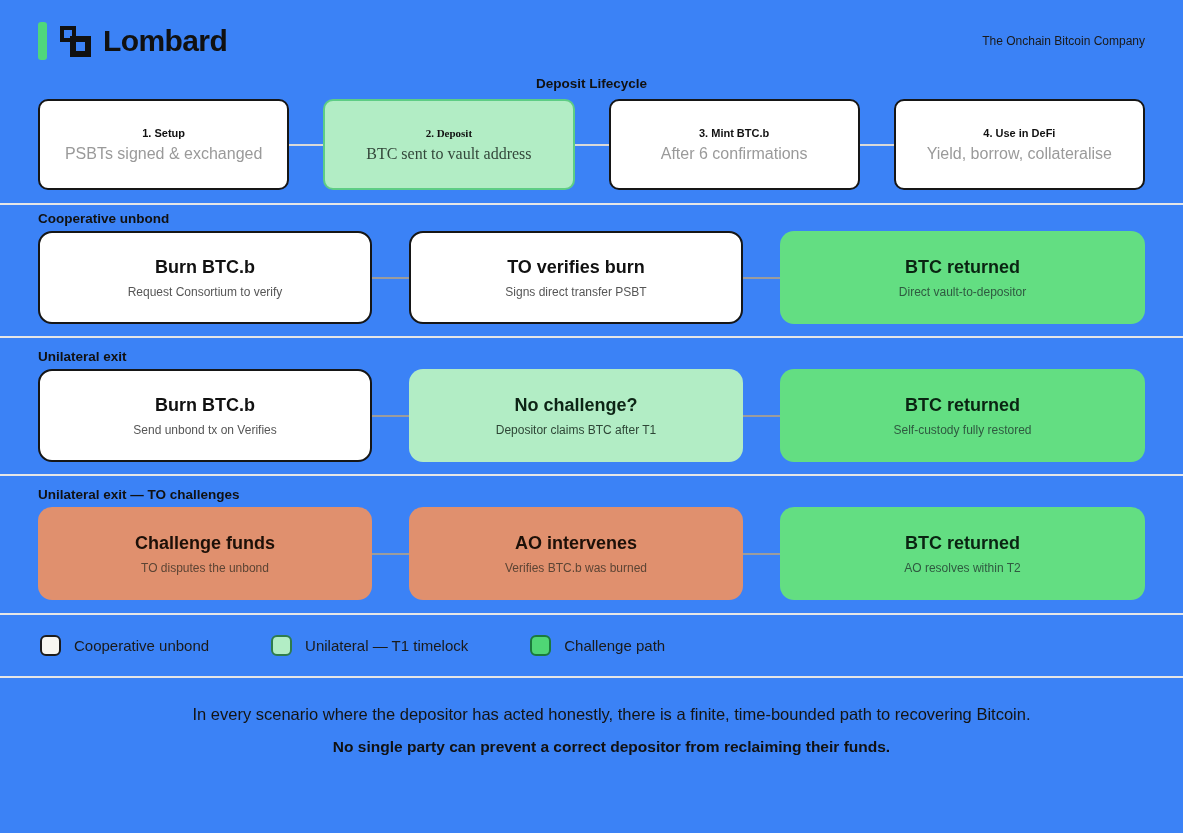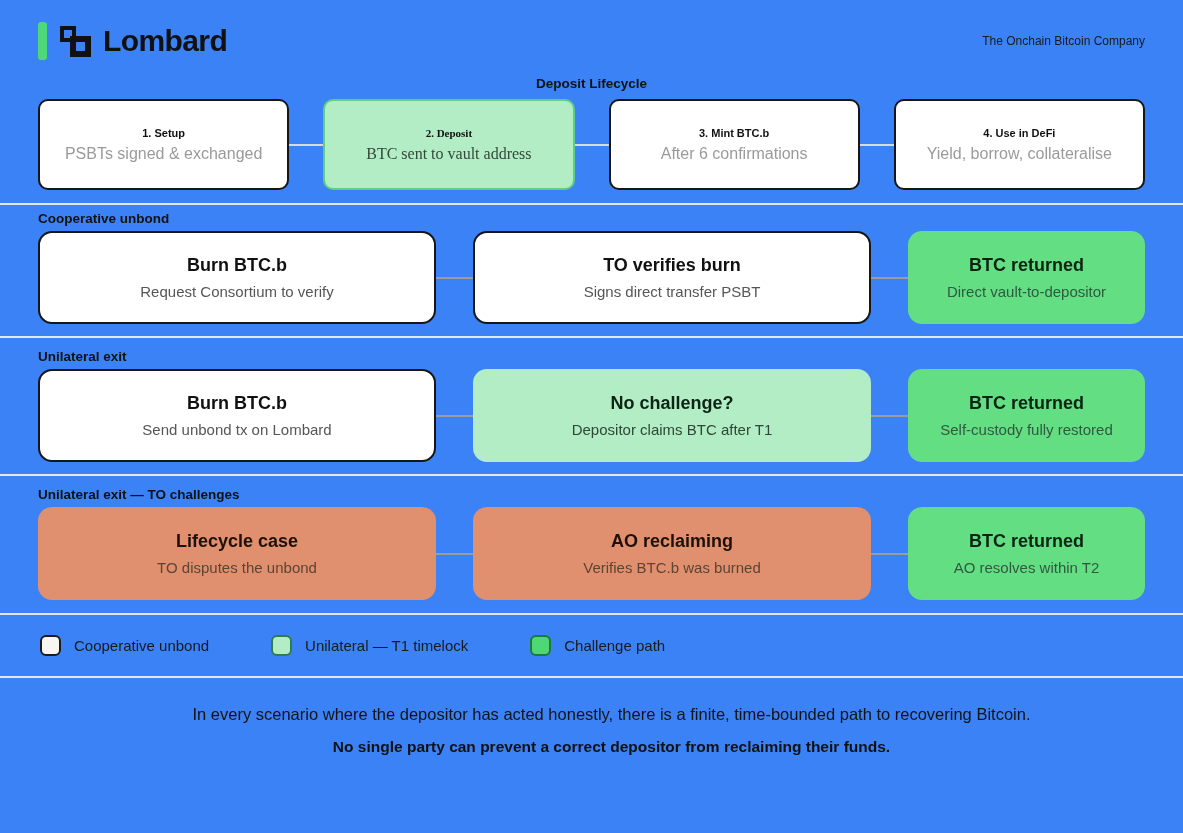--- a/index.html
+++ b/index.html
@@ -76,22 +76,22 @@
   .d4 { margin-top: 13px; }
 
   
   .wp-row { display: flex; align-items: center; margin: 0 38px; }
   .wp-box {
     height: 93px; border-radius: 14px;
     display: flex; flex-direction: column; justify-content: center; align-items: center;
     gap: 7px;
   }
   .wp-box .box-title { font-size: 18px; font-weight: 700; color: #111; }
-  .wp-box .box-sub { font-size: 15px; }
-  .w1, .w2 { width: 398px; flex: none; }
+  .wp-box .box-sub { font-size: 12px; }
+  .w1, .w2 { width: 334px; flex: none; }
   .w3 { flex: 1; }
   .wp-box.white { background: #ffffff; border: 2px solid #161616; }
   .wp-box.white .box-sub { color: #565656; }
   .wp-box.green { background: var(--solid_green, #63de82); }
   .wp-box.green .box-title { color: #0a2412; }
   .wp-box.green .box-sub { color: #2f5a40; }
   .wp-box.tint2 { background: var(--tint_green, #a9ecc1); }
   .wp-box.tint2 .box-title { color: #0d2415; }
   .wp-box.tint2 .box-sub { color: #2e4636; }
   .wp-box.salmon { background: var(--salmon, #e0906e); }
@@ -177,45 +177,45 @@
       <div class="box-sub">Direct vault-to-depositor</div>
     </div>
   </div>
 
   <div class="divider d2"></div>
 
   <div class="row-label">Unilateral exit</div>
   <div class="wp-row">
     <div class="wp-box white w1">
       <div class="box-title">Burn BTC.b</div>
-      <div class="box-sub">Send unbond tx on Lombard</div>
+      <div class="box-sub">Send unbond tx on Verifies</div>
     </div>
     <div class="connector dark"></div>
     <div class="wp-box tint2 w2">
       <div class="box-title">No challenge?</div>
       <div class="box-sub">Depositor claims BTC after T1</div>
     </div>
     <div class="connector dark"></div>
     <div class="wp-box green w3">
       <div class="box-title">BTC returned</div>
       <div class="box-sub">Self-custody fully restored</div>
     </div>
   </div>
 
   <div class="divider d3"></div>
 
   <div class="row-label">Unilateral exit — TO challenges</div>
   <div class="wp-row">
     <div class="wp-box salmon w1">
-      <div class="box-title">Lifecycle case</div>
+      <div class="box-title">Challenge funds</div>
       <div class="box-sub">TO disputes the unbond</div>
     </div>
     <div class="connector dark"></div>
     <div class="wp-box salmon w2">
-      <div class="box-title">AO reclaiming</div>
+      <div class="box-title">AO intervenes</div>
       <div class="box-sub">Verifies BTC.b was burned</div>
     </div>
     <div class="connector dark"></div>
     <div class="wp-box green w3">
       <div class="box-title">BTC returned</div>
       <div class="box-sub">AO resolves within T2</div>
     </div>
   </div>
 
   <div class="divider d4"></div>

